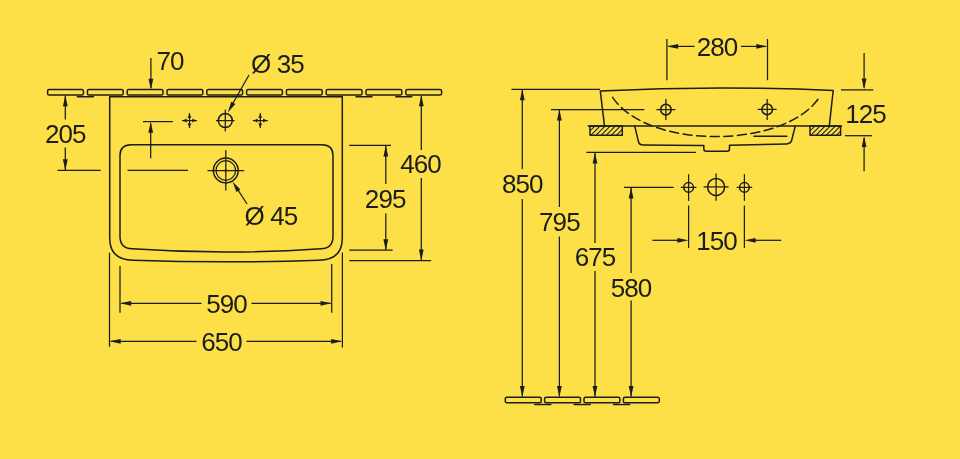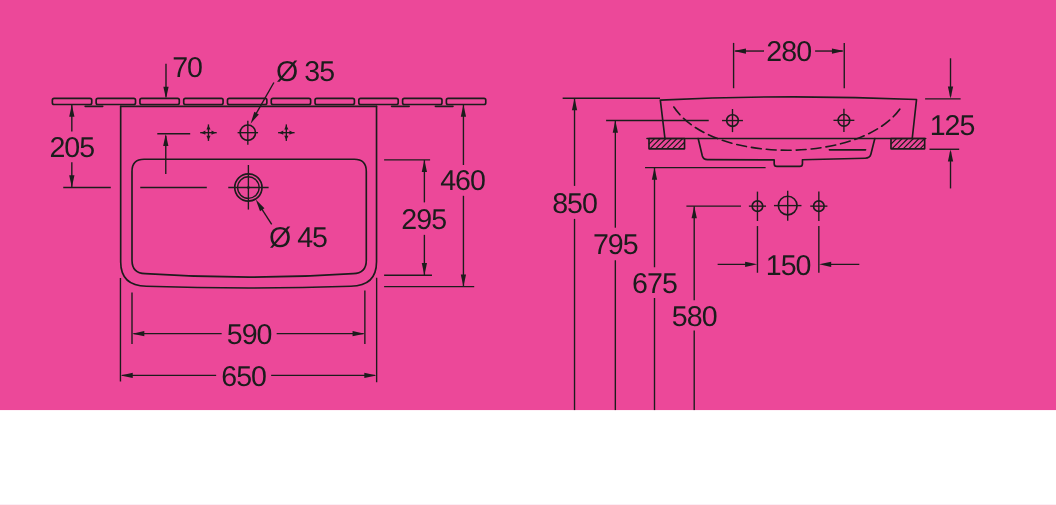--- a/index.html
+++ b/index.html
@@ -1,16 +1,16 @@
 <!DOCTYPE html>
 <html><head>
 <meta charset="utf-8">
 <style>
   html, body { margin: 0; padding: 0; background: #ffffff; }
-  .stage { position: relative; width: 960px; height: 373px; background: #ec4899; overflow: hidden; }
+  .stage { position: relative; width: 960px; height: 459px; background: #fde047; overflow: hidden; }
   svg { display: block; }
   .obj  { stroke: #1c1c1c; stroke-width: 1.5; fill: none; stroke-linecap: round; stroke-linejoin: round; }
   .obj.thin { stroke-width: 1.2; }
   .obj.dashed { stroke-dasharray: 9 4.6; stroke-width: 1.5; }
   .hatch { stroke: #1c1c1c; stroke-width: 1.05; fill: none; }
   .dim  { stroke: #1c1c1c; stroke-width: 1.25; fill: none; stroke-linecap: butt; }
   .ah   { fill: #1c1c1c; stroke: none; }
   .lbl  { font-family: "Liberation Sans", "DejaVu Sans", sans-serif; font-size: 26px;
            letter-spacing: -0.9px; fill: #1c1c1c; }
   .lbl.mid { text-anchor: middle; }

